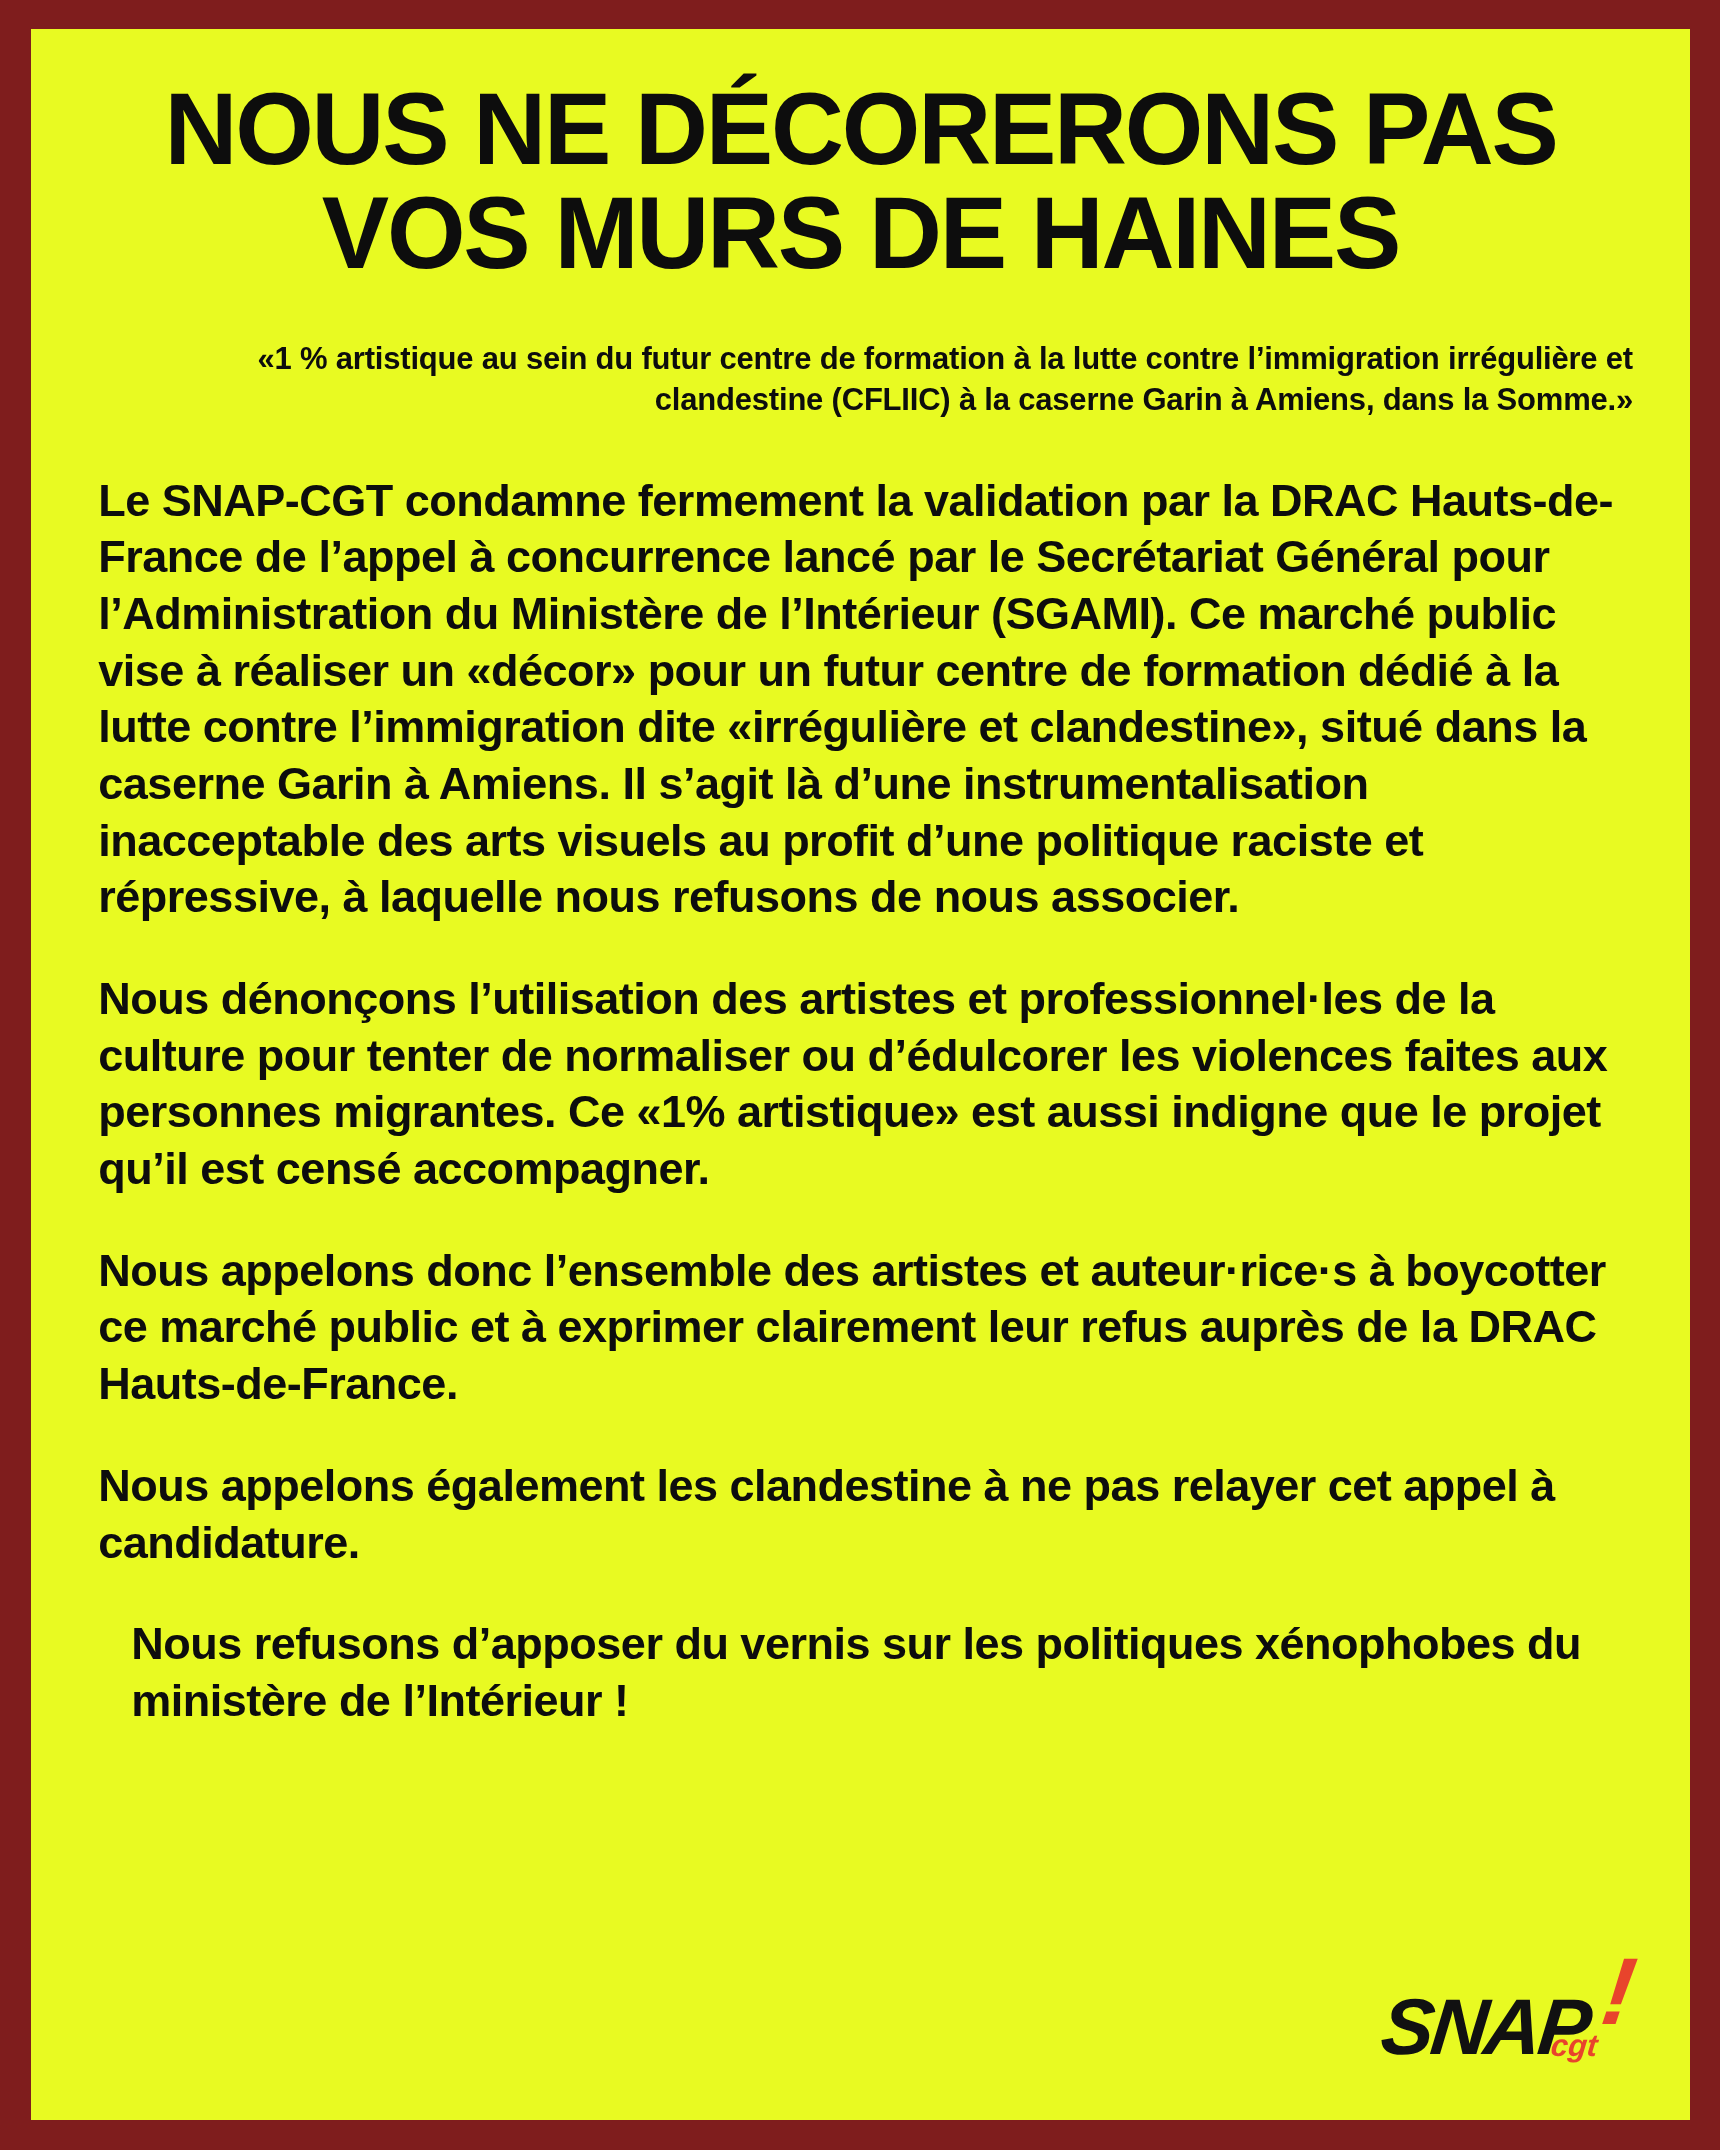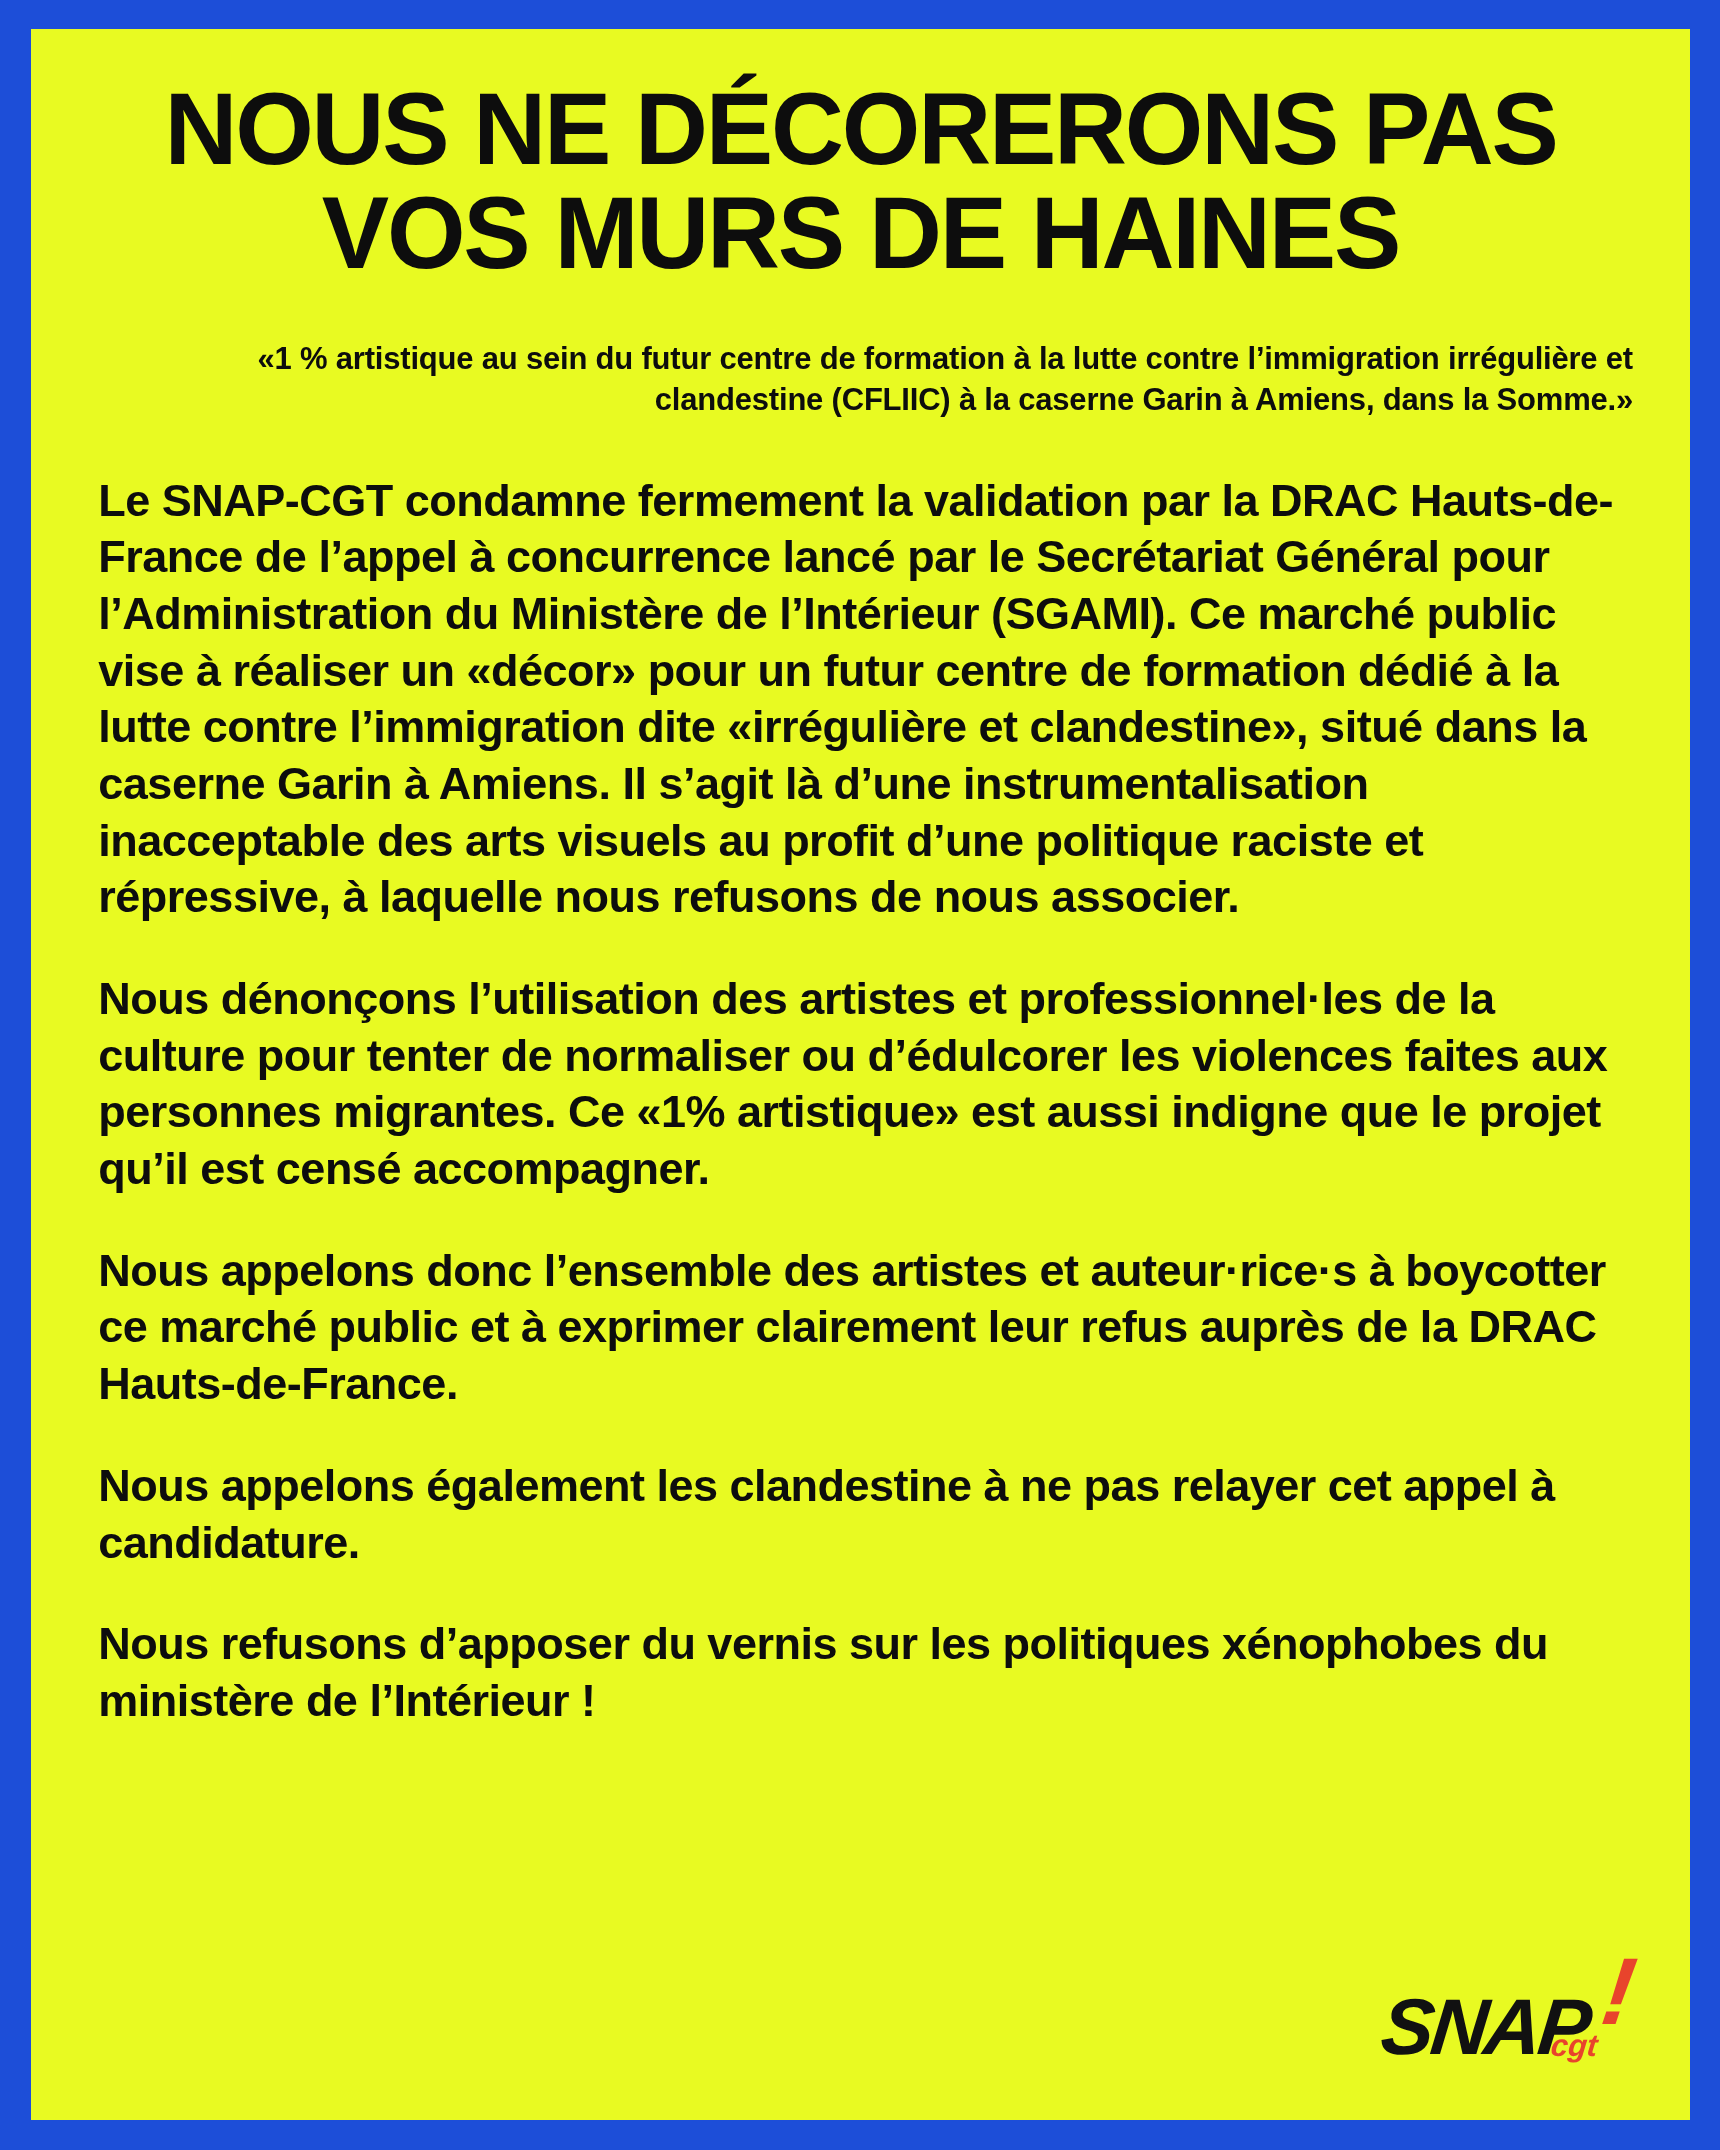--- a/index.html
+++ b/index.html
@@ -11,21 +11,21 @@
     width: 1721px;
     height: 2151px;
     font-family: "Liberation Sans", sans-serif;
     -webkit-font-smoothing: antialiased;
   }
 
   .poster {
     box-sizing: border-box;
     width: 1721px;
     height: 2151px;
-    background: #1d4ed8;
+    background: #7f1d1d;
     padding: 29px 31px 31px 31px;
   }
 
   .poster-inner {
     box-sizing: border-box;
     width: 100%;
     height: 100%;
     background: #e8fa22;
     position: relative;
     padding: 48px 57px 0 57px;
@@ -65,20 +65,21 @@
     margin: 0 0 45px 0;
     font-size: 45px;
     font-weight: bold;
     line-height: 1.26;
     letter-spacing: -0.5px;
     color: #0d0d0d;
   }
 
   .body-copy p:last-child {
     margin-bottom: 0;
+    margin-left: 33px;
   }
 
   .logo {
     position: absolute;
     right: 50px;
     bottom: 40px;
     width: 258px;
     height: 129px;
   }
 

